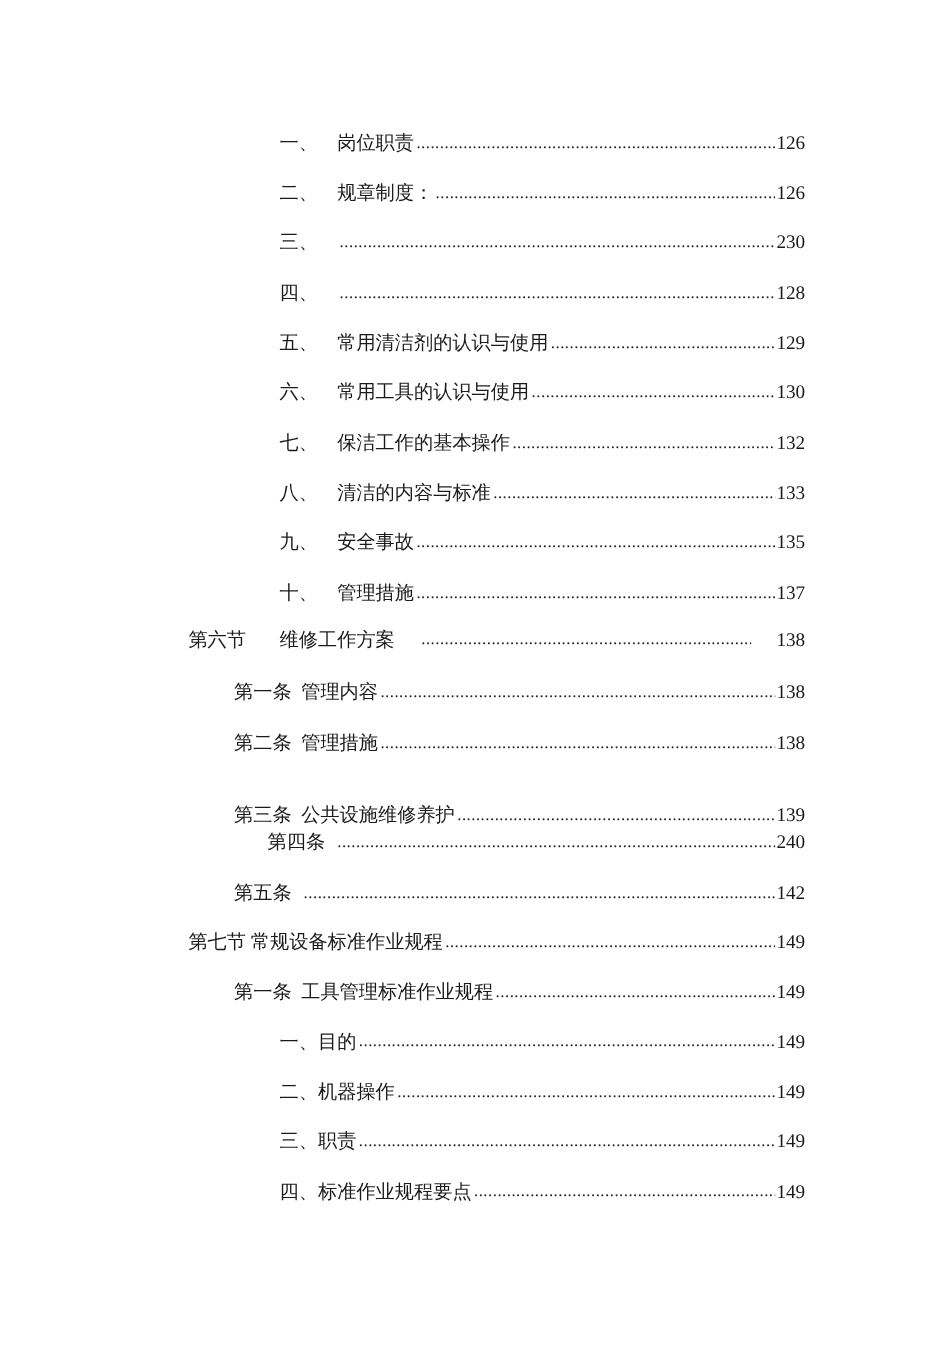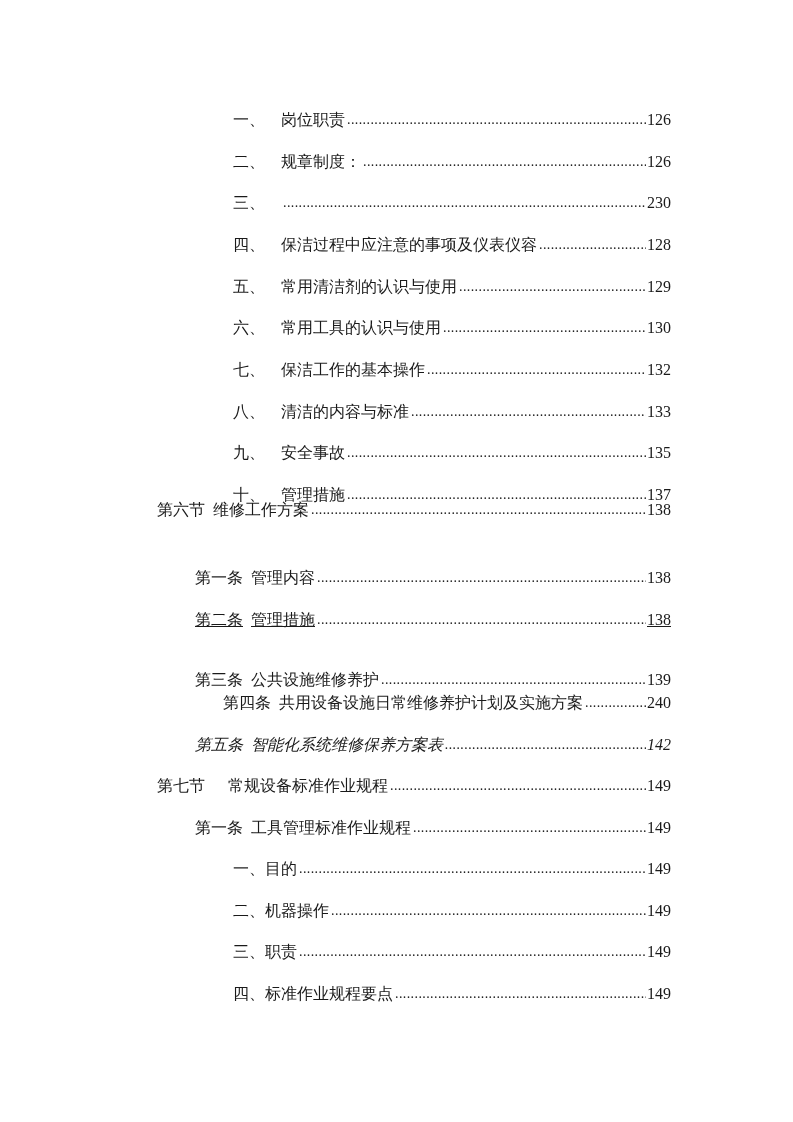--- a/index.html
+++ b/index.html
@@ -30,21 +30,20 @@
     <span class="leader"></span>
     <span class="page">126</span>
   </div>
     <div class="row" style="top: 189px; left: 233px; width: 440px;">
     <span class="num" style="width: 48px;">三、</span>
     <span class="leader"></span>
     <span class="page">230</span>
   </div>
     <div class="row" style="top: 231px; left: 233px; width: 440px;">
     <span class="num" style="width: 48px;">四、</span>
-    <span class="title">保洁过程中应注意的事项及仪表仪容</span>
     <span class="leader"></span>
     <span class="page">128</span>
   </div>
     <div class="row" style="top: 273px; left: 233px; width: 440px;">
     <span class="num" style="width: 48px;">五、</span>
     <span class="title">常用清洁剂的认识与使用</span>
     <span class="leader"></span>
     <span class="page">129</span>
   </div>
     <div class="row" style="top: 314px; left: 233px; width: 440px;">
@@ -70,58 +69,56 @@
     <span class="title">安全事故</span>
     <span class="leader"></span>
     <span class="page">135</span>
   </div>
     <div class="row" style="top: 481px; left: 233px; width: 440px;">
     <span class="num" style="width: 48px;">十、</span>
     <span class="title">管理措施</span>
     <span class="leader"></span>
     <span class="page">137</span>
   </div>
-    <div class="row" style="top: 496px; left: 157px; width: 516px;">
+    <div class="row" style="top: 520px; left: 157px; width: 516px; gap: 20px;">
     <span class="num" style="margin-right: 8px;">第六节</span>
     <span class="title">维修工作方案</span>
     <span class="leader"></span>
     <span class="page">138</span>
   </div>
     <div class="row" style="top: 564px; left: 195px; width: 478px;">
     <span class="num" style="margin-right: 8px;">第一条</span>
     <span class="title">管理内容</span>
     <span class="leader"></span>
     <span class="page">138</span>
   </div>
-    <div class="row" style="top: 606px; left: 195px; width: 478px; text-decoration: underline;">
+    <div class="row" style="top: 606px; left: 195px; width: 478px;">
     <span class="num" style="margin-right: 8px;">第二条</span>
     <span class="title">管理措施</span>
     <span class="leader"></span>
     <span class="page">138</span>
   </div>
     <div class="row" style="top: 666px; left: 195px; width: 478px;">
     <span class="num" style="margin-right: 8px;">第三条</span>
     <span class="title">公共设施维修养护</span>
     <span class="leader"></span>
     <span class="page">139</span>
   </div>
     <div class="row" style="top: 689px; left: 195px; width: 478px;">
     <span class="num" style="margin-right: 8px; margin-left: 28px;">第四条</span>
-    <span class="title">共用设备设施日常维修养护计划及实施方案</span>
     <span class="leader"></span>
     <span class="page">240</span>
   </div>
-    <div class="row" style="top: 731px; left: 195px; width: 478px; font-style: italic;">
+    <div class="row" style="top: 731px; left: 195px; width: 478px;">
     <span class="num" style="margin-right: 8px;">第五条</span>
-    <span class="title">智能化系统维修保养方案表</span>
     <span class="leader"></span>
     <span class="page">142</span>
   </div>
     <div class="row" style="top: 772px; left: 157px; width: 516px;">
-    <span class="num" style="margin-right: 23px; text-align: center;">第七节</span>
+    <span class="num" style="margin-right: 4px; text-align: center;">第七节</span>
     <span class="title">常规设备标准作业规程</span>
     <span class="leader"></span>
     <span class="page">149</span>
   </div>
     <div class="row" style="top: 814px; left: 195px; width: 478px;">
     <span class="num" style="margin-right: 8px;">第一条</span>
     <span class="title">工具管理标准作业规程</span>
     <span class="leader"></span>
     <span class="page">149</span>
   </div>

